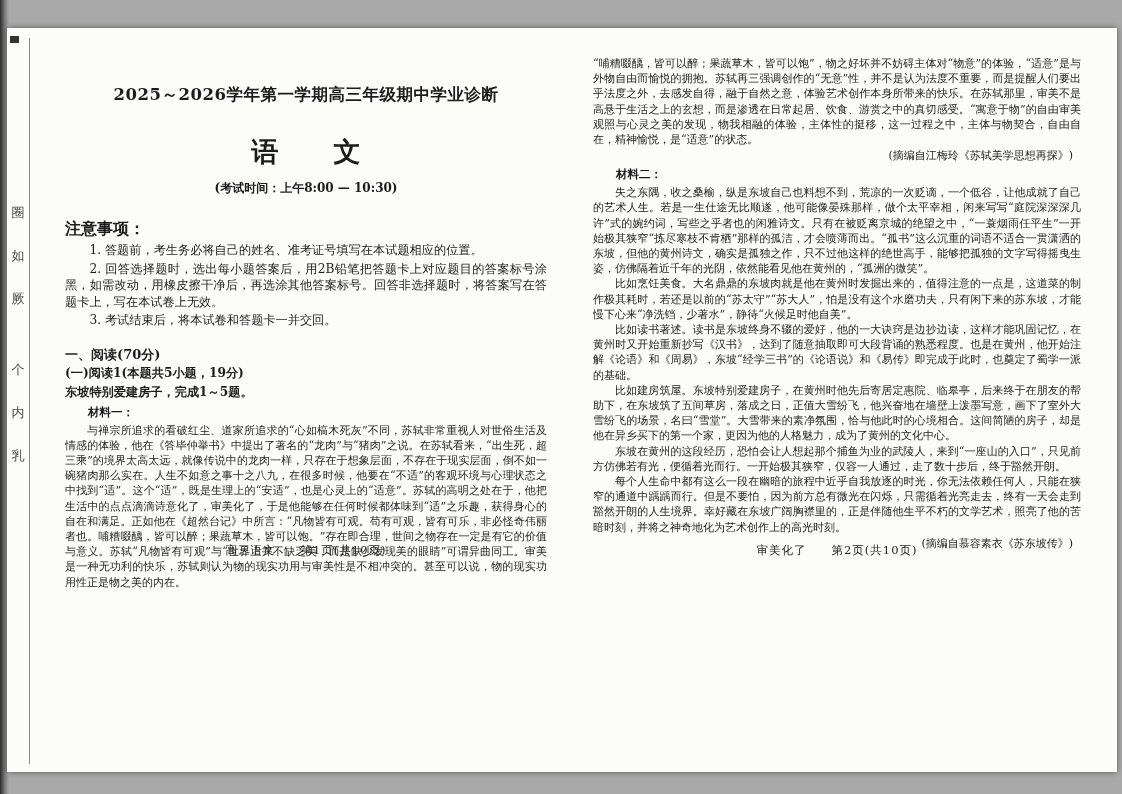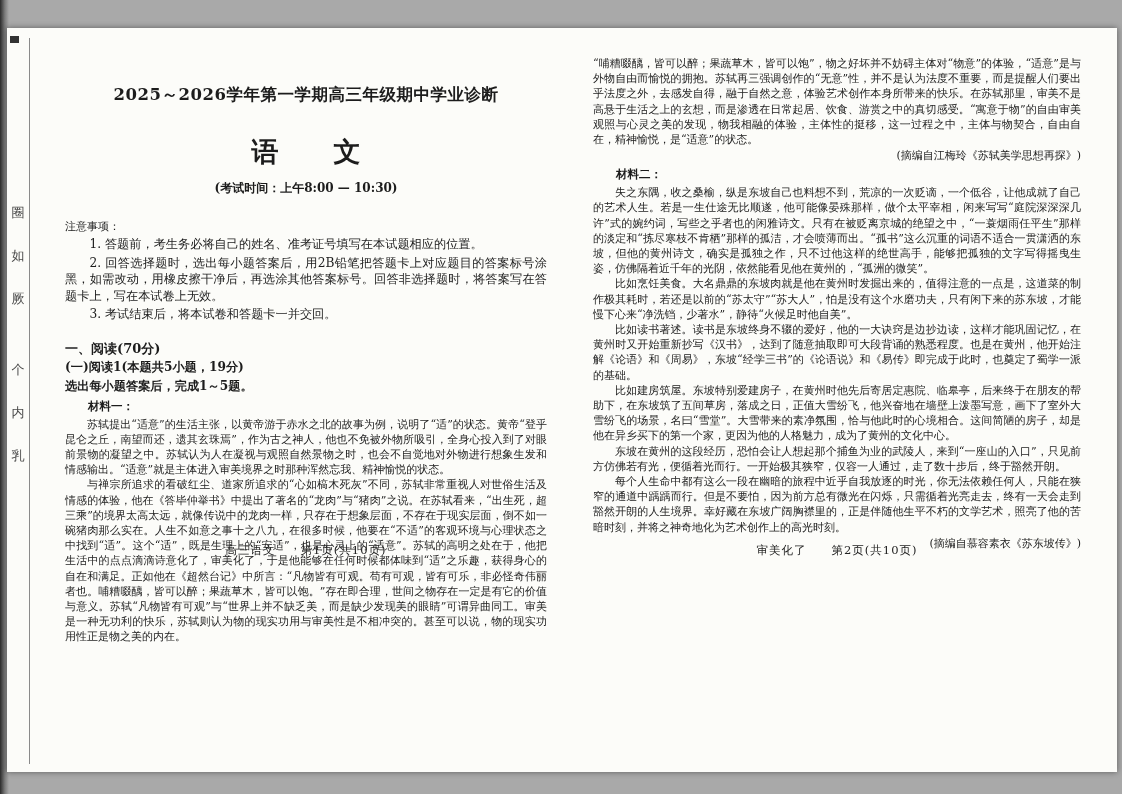--- a/index.html
+++ b/index.html
@@ -42,37 +42,37 @@
     font-size:16.5px;letter-spacing:.5px;
   }
   .subject-title{
     margin-top:28px;text-align:center;font-weight:700;
     font-size:27px;letter-spacing:14px;text-indent:14px;
   }
   .exam-time{
     margin-top:10px;text-align:center;font-weight:700;font-size:12px;
   }
   .notice-heading{
-    margin-top:22px;font-weight:400;font-size:11px;
+    margin-top:22px;font-weight:700;font-size:16px;
   }
   .notice-item{
     margin:2px 0;font-size:12.2px;line-height:16.5px;
     text-align:justify;text-indent:2em;
   }
   .section-heading{margin-top:16px;font-weight:700;font-size:13px;line-height:19px;}
   .subsection-heading{font-weight:700;font-size:12.2px;line-height:19px;}
   .reading-instruction{font-weight:700;font-size:12.2px;line-height:19px;}
   .material-label{font-weight:700;font-size:11.5px;line-height:17px;text-indent:2em;margin:2px 0;}
   .body-para{
     margin:0;font-size:11px;line-height:15.2px;
     text-align:justify;text-indent:2em;color:#222;
   }
   .body-para.no-indent{text-indent:0;}
   .attribution{
-    margin:1px 0;font-size:11px;line-height:16px;text-align:right;color:#222;
+    margin:1px 8px;font-size:11px;line-height:16px;text-align:right;color:#222;
   }
   .page-footer{
     position:absolute;bottom:26px;left:0;width:100%;
     text-align:center;font-size:11.5px;color:#222;letter-spacing:1px;
   }
   .page-right .top-pad{height:28px;}
 </style>
 </head>
 <body>
 
@@ -101,40 +101,39 @@
     <div class="exam-time">(考试时间：上午8:00 — 10:30)</div>
 
     <div class="notice-heading">注意事项：</div>
 
     <p class="notice-item">1. 答题前，考生务必将自己的姓名、准考证号填写在本试题相应的位置。</p>
     <p class="notice-item">2. 回答选择题时，选出每小题答案后，用2B铅笔把答题卡上对应题目的答案标号涂黑，如需改动，用橡皮擦干净后，再选涂其他答案标号。回答非选择题时，将答案写在答题卡上，写在本试卷上无效。</p>
     <p class="notice-item">3. 考试结束后，将本试卷和答题卡一并交回。</p>
 
     <div class="section-heading">一、阅读(70分)</div>
     <div class="subsection-heading">(一)阅读1(本题共5小题，19分)</div>
-    <div class="reading-instruction">选出每小题答案后，完成1～5题。</div>
+    <div class="reading-instruction">东坡特别爱建房子，完成1～5题。</div>
 
     <p class="material-label">材料一：</p>
 
-    <p class="body-para">苏轼提出“适意”的生活主张，以黄帝游于赤水之北的故事为例，说明了“适”的状态。黄帝“登乎昆仑之丘，南望而还，遗其玄珠焉”，作为古之神人，他也不免被外物所吸引，全身心投入到了对眼前景物的凝望之中。苏轼认为人在凝视与观照自然景物之时，也会不自觉地对外物进行想象生发和情感输出。“适意”就是主体进入审美境界之时那种浑然忘我、精神愉悦的状态。</p>
     <p class="body-para">与禅宗所追求的看破红尘、道家所追求的“心如槁木死灰”不同，苏轼非常重视人对世俗生活及情感的体验，他在《答毕仲举书》中提出了著名的“龙肉”与“猪肉”之说。在苏轼看来，“出生死，超三乘”的境界太高太远，就像传说中的龙肉一样，只存在于想象层面，不存在于现实层面，倒不如一碗猪肉那么实在。人生不如意之事十之八九，在很多时候，他要在“不适”的客观环境与心理状态之中找到“适”。这个“适”，既是生理上的“安适”，也是心灵上的“适意”。苏轼的高明之处在于，他把生活中的点点滴滴诗意化了，审美化了，于是他能够在任何时候都体味到“适”之乐趣，获得身心的自在和满足。正如他在《超然台记》中所言：“凡物皆有可观。苟有可观，皆有可乐，非必怪奇伟丽者也。哺糟啜醨，皆可以醉；果蔬草木，皆可以饱。”存在即合理，世间之物存在一定是有它的价值与意义。苏轼“凡物皆有可观”与“世界上并不缺乏美，而是缺少发现美的眼睛”可谓异曲同工。审美是一种无功利的快乐，苏轼则认为物的现实功用与审美性是不相冲突的。甚至可以说，物的现实功用性正是物之美的内在。</p>
 
     <div class="page-footer">高三语文　　第1页(共10页)</div>
   </div>
 
   <div class="page page-right">
     <div class="top-pad"></div>
 
     <p class="body-para no-indent">“哺糟啜醨，皆可以醉；果蔬草木，皆可以饱”，物之好坏并不妨碍主体对“物意”的体验，“适意”是与外物自由而愉悦的拥抱。苏轼再三强调创作的“无意”性，并不是认为法度不重要，而是提醒人们要出乎法度之外，去感发自得，融于自然之意，体验艺术创作本身所带来的快乐。在苏轼那里，审美不是高悬于生活之上的玄想，而是渗透在日常起居、饮食、游赏之中的真切感受。“寓意于物”的自由审美观照与心灵之美的发现，物我相融的体验，主体性的挺移，这一过程之中，主体与物契合，自由自在，精神愉悦，是“适意”的状态。</p>
 
     <p class="attribution">(摘编自江梅玲《苏轼美学思想再探》)</p>
 
     <p class="material-label">材料二：</p>
 
-    <p class="body-para">失之东隅，收之桑榆，纵是东坡自己也料想不到，荒凉的一次贬谪，一个低谷，让他成就了自己的艺术人生。若是一生仕途无比顺遂，他可能像晏殊那样，做个太平宰相，闲来写写“庭院深深深几许”式的婉约词，写些之乎者也的闲雅诗文。只有在被贬离京城的绝望之中，“一蓑烟雨任平生”那样的淡定和“拣尽寒枝不肯栖”那样的孤洁，才会喷薄而出。“孤书”这么沉重的词语不适合一贯潇洒的东坡，但他的黄州诗文，确实是孤独之作，只不过他这样的绝世高手，能够把孤独的文字写得摇曳生姿，仿佛隔着近千年的光阴，依然能看见他在黄州的，“孤洲的微笑”。</p>
+    <p class="body-para">失之东隅，收之桑榆，纵是东坡自己也料想不到，荒凉的一次贬谪，一个低谷，让他成就了自己的艺术人生。若是一生仕途无比顺遂，他可能像晏殊那样，做个太平宰相，闲来写写“庭院深深深几许”式的婉约词，写些之乎者也的闲雅诗文。只有在被贬离京城的绝望之中，“一蓑烟雨任平生”一开始极其狭窄“拣尽寒枝不肯栖”那样的孤洁，才会喷薄而出。“孤书”这么沉重的词语不适合一贯潇洒的东坡，但他的黄州诗文，确实是孤独之作，只不过他这样的绝世高手，能够把孤独的文字写得摇曳生姿，仿佛隔着近千年的光阴，依然能看见他在黄州的，“孤洲的微笑”。</p>
     <p class="body-para">比如烹饪美食。大名鼎鼎的东坡肉就是他在黄州时发掘出来的，值得注意的一点是，这道菜的制作极其耗时，若还是以前的“苏太守”“苏大人”，怕是没有这个水磨功夫，只有闲下来的苏东坡，才能慢下心来“净洗铛，少著水”，静待“火候足时他自美”。</p>
     <p class="body-para">比如读书著述。读书是东坡终身不辍的爱好，他的一大诀窍是边抄边读，这样才能巩固记忆，在黄州时又开始重新抄写《汉书》，达到了随意抽取即可大段背诵的熟悉程度。也是在黄州，他开始注解《论语》和《周易》，东坡“经学三书”的《论语说》和《易传》即完成于此时，也奠定了蜀学一派的基础。</p>
     <p class="body-para">比如建房筑屋。东坡特别爱建房子，在黄州时他先后寄居定惠院、临皋亭，后来终于在朋友的帮助下，在东坡筑了五间草房，落成之日，正值大雪纷飞，他兴奋地在墙壁上泼墨写意，画下了室外大雪纷飞的场景，名曰“雪堂”。大雪带来的素净氛围，恰与他此时的心境相合。这间简陋的房子，却是他在异乡买下的第一个家，更因为他的人格魅力，成为了黄州的文化中心。</p>
     <p class="body-para">东坡在黄州的这段经历，恐怕会让人想起那个捕鱼为业的武陵人，来到“一座山的入口”，只见前方仿佛若有光，便循着光而行。一开始极其狭窄，仅容一人通过，走了数十步后，终于豁然开朗。</p>
     <p class="body-para">每个人生命中都有这么一段在幽暗的旅程中近乎自我放逐的时光，你无法依赖任何人，只能在狭窄的通道中踽踽而行。但是不要怕，因为前方总有微光在闪烁，只需循着光亮走去，终有一天会走到豁然开朗的人生境界。幸好藏在东坡广阔胸襟里的，正是伴随他生平不朽的文学艺术，照亮了他的苦暗时刻，并将之神奇地化为艺术创作上的高光时刻。</p>
 
     <p class="attribution">(摘编自慕容素衣《苏东坡传》)</p>
 
     <div class="page-footer">审美化了　　第2页(共10页)</div>
   </div>

